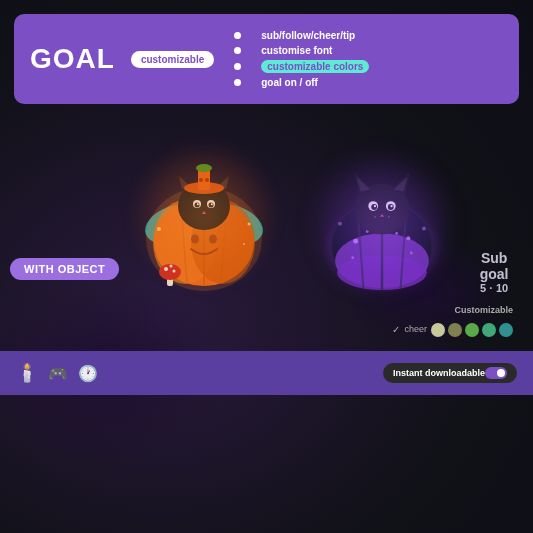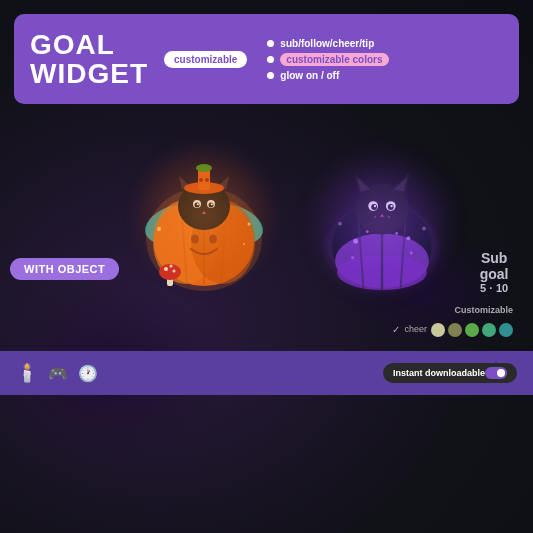--- a/index.html
+++ b/index.html
@@ -74,40 +74,40 @@
     .features-list {
       display: flex;
       flex-direction: column;
       gap: 4px;
       margin-left: 4px;
     }
 
     .feature-item {
       display: flex;
       align-items: center;
-      gap: 6px;
+      gap: 20px;
       text-align: right;
     }
 
     .feature-dot {
       width: 7px;
       height: 7px;
       background: #fff;
       border-radius: 50%;
       flex-shrink: 0;
     }
 
     .feature-text {
       color: #fff;
       font-size: 10px;
       font-weight: 600;
     }
 
     .feature-item.highlight .feature-text {
-      background: #f9a8d4;
+      background: #5eead4;
       color: #7c4fc4;
       padding: 1px 6px;
       border-radius: 10px;
     }
 
     
     .main-content {
       flex: 1;
       display: flex;
       align-items: flex-start;
@@ -298,35 +298,38 @@
 <body>
 
 <div class="bg"></div>
 <div class="bg-spots"></div>
 
 <div class="container">
 
   <div class="header">
     <div class="header-title">
       <h1>GOAL</h1>
-      <h1>WIDGET</h1>
     </div>
     <div class="customizable-badge">customizable</div>
     <div class="features-list">
       <div class="feature-item">
         <div class="feature-dot"></div>
         <span class="feature-text">sub/follow/cheer/tip</span>
       </div>
+      <div class="feature-item">
+        <div class="feature-dot"></div>
+        <span class="feature-text">customise font</span>
+      </div>
       <div class="feature-item highlight">
         <div class="feature-dot"></div>
         <span class="feature-text">customizable colors</span>
       </div>
       <div class="feature-item">
         <div class="feature-dot"></div>
-        <span class="feature-text">glow on / off</span>
+        <span class="feature-text">goal on / off</span>
       </div>
     </div>
   </div>
 
   <div class="main-content">
 
     <div class="object-section">
       <div class="section-badge">WITH OBJECT</div>
 
       <div class="pumpkin-with-obj">

